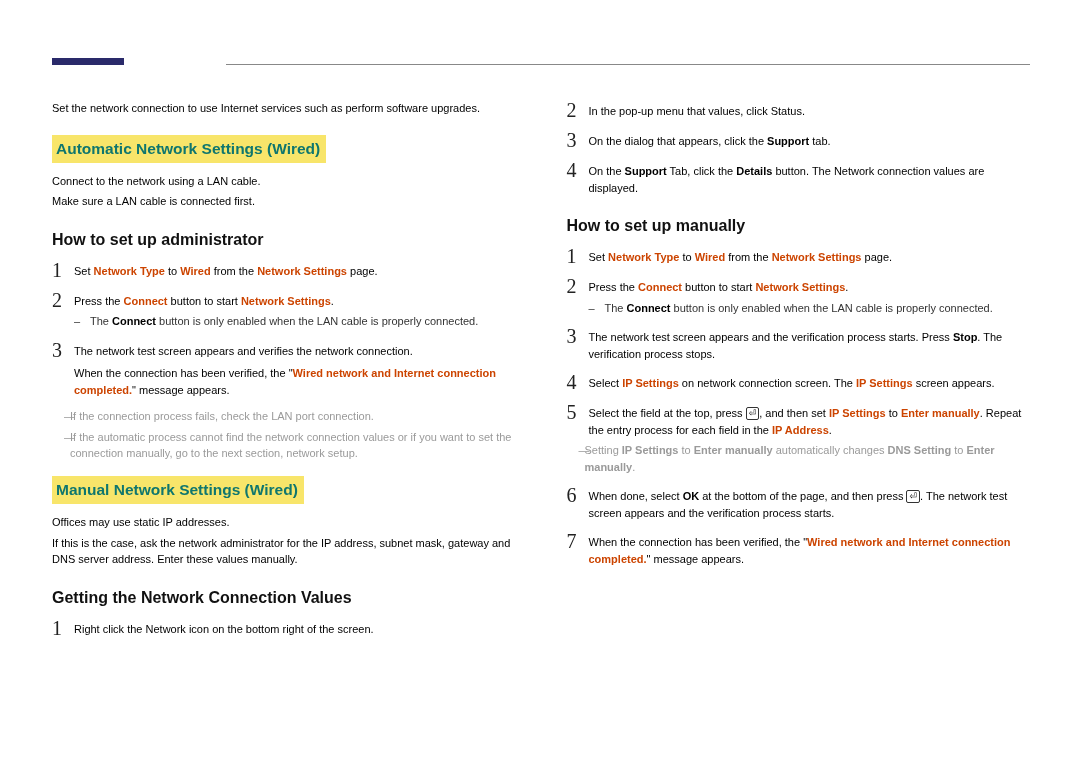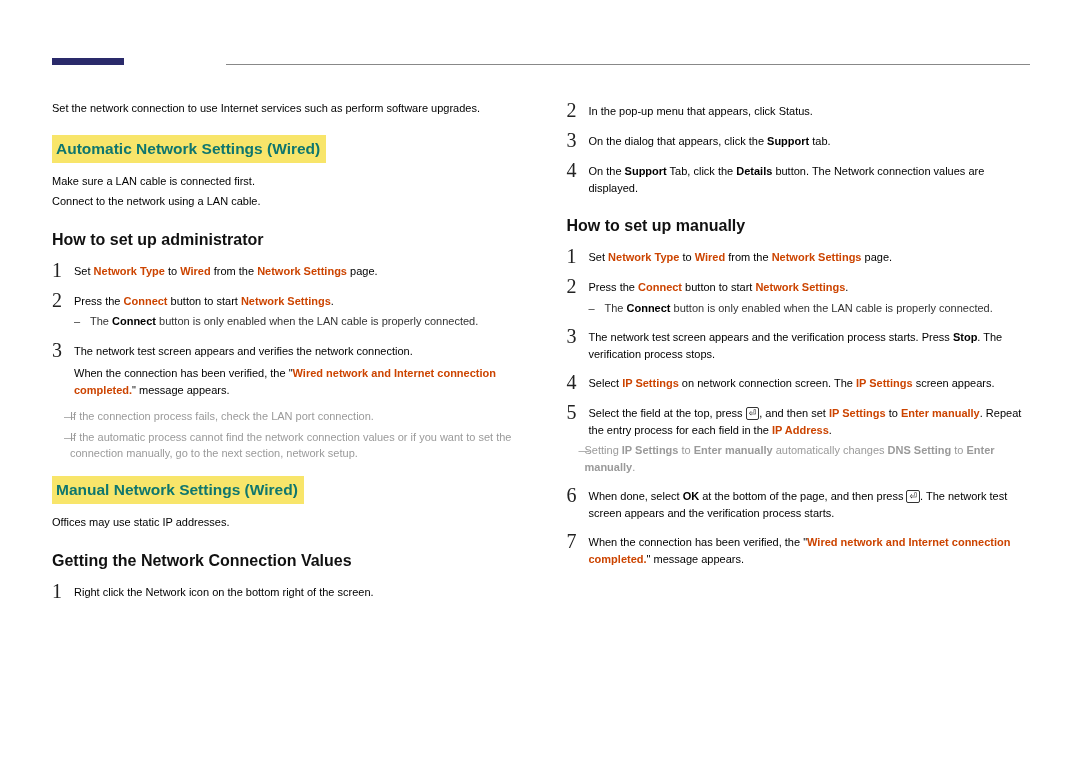--- a/index.html
+++ b/index.html
@@ -111,22 +111,22 @@
 
 <div class="top-marker"></div>
 <div class="top-rule"></div>
 
 <div class="columns">
 
   <div class="col">
     <p class="intro">Set the network connection to use Internet services such as perform software upgrades.</p>
 
     <div class="section-title">Automatic Network Settings (Wired)</div>
+    <p class="para">Connect to the network using a LAN cable.</p>
     <p class="para">Make sure a LAN cable is connected first.</p>
-    <p class="para">Connect to the network using a LAN cable.</p>
 
     <div class="sub-h">How to set up administrator</div>
 
     <div class="step">
       <div class="step-num">1</div>
       <div class="step-body">
         <span>Set </span><span class="hl">Network Type</span><span> to </span><span class="hl">Wired</span><span> from the </span><span class="hl">Network Settings</span><span> page.</span>
       </div>
     </div>
 
@@ -157,33 +157,34 @@
     </div>
     <div class="grey-dash-row">
       <span class="dash">―</span>
       <span>If the automatic process cannot find the network connection values or if you want to set the connection manually, go to the next section, network setup.</span>
     </div>
 
     <div class="block-gap"></div>
 
     <div class="section-title">Manual Network Settings (Wired)</div>
     <p class="para">Offices may use static IP addresses.</p>
+    <p class="para">If this is the case, ask the network administrator for the IP address, subnet mask, gateway and DNS server address. Enter these values manually.</p>
 
     <div class="sub-h">Getting the Network Connection Values</div>
 
     <div class="step">
       <div class="step-num">1</div>
       <div class="step-body">Right click the Network icon on the bottom right of the screen.</div>
     </div>
   </div>
 
   <div class="col">
     <div class="step">
       <div class="step-num">2</div>
-      <div class="step-body">In the pop-up menu that appears, click Status.</div>
+      <div class="step-body">In the pop-up menu that values, click Status.</div>
     </div>
     <div class="step">
       <div class="step-num">3</div>
       <div class="step-body">
         <span>On the dialog that appears, click the </span><span class="bold">Support</span><span> tab.</span>
       </div>
     </div>
     <div class="step">
       <div class="step-num">4</div>
       <div class="step-body">

